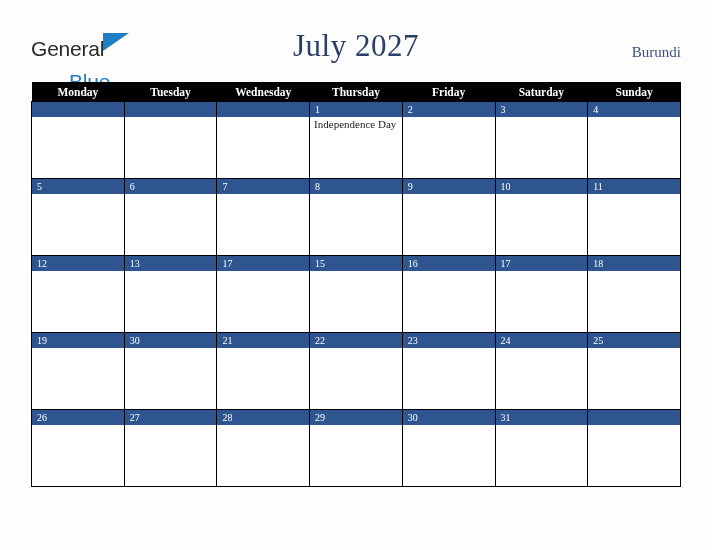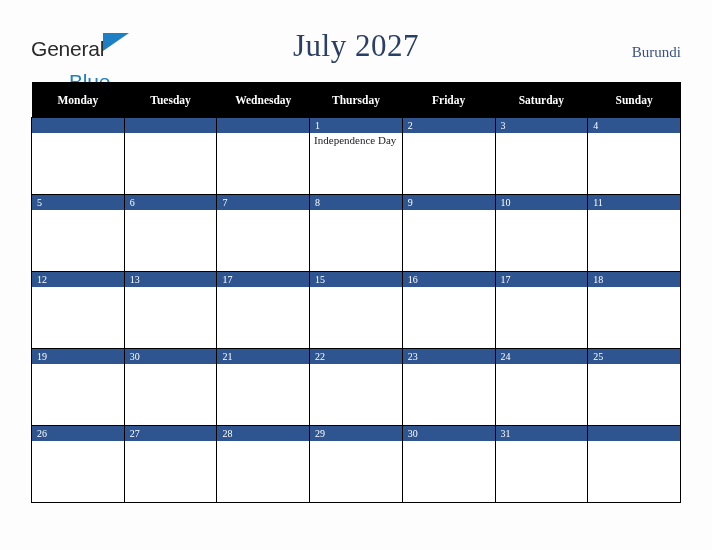--- a/index.html
+++ b/index.html
@@ -93,21 +93,21 @@
     table-layout: fixed;
   }
 
   .calendar th {
     background: #000000;
     color: #ffffff;
     font-family: "Liberation Serif", serif;
     font-size: 11.5px;
     font-weight: bold;
     height: 19px;
-    padding: 8px;
+    padding: 0;
     text-align: center;
     border: none;
   }
 
   .calendar td {
     width: 92.85px;
     height: 76px;
     padding: 0;
     vertical-align: top;
     border: 1px solid #000000;

